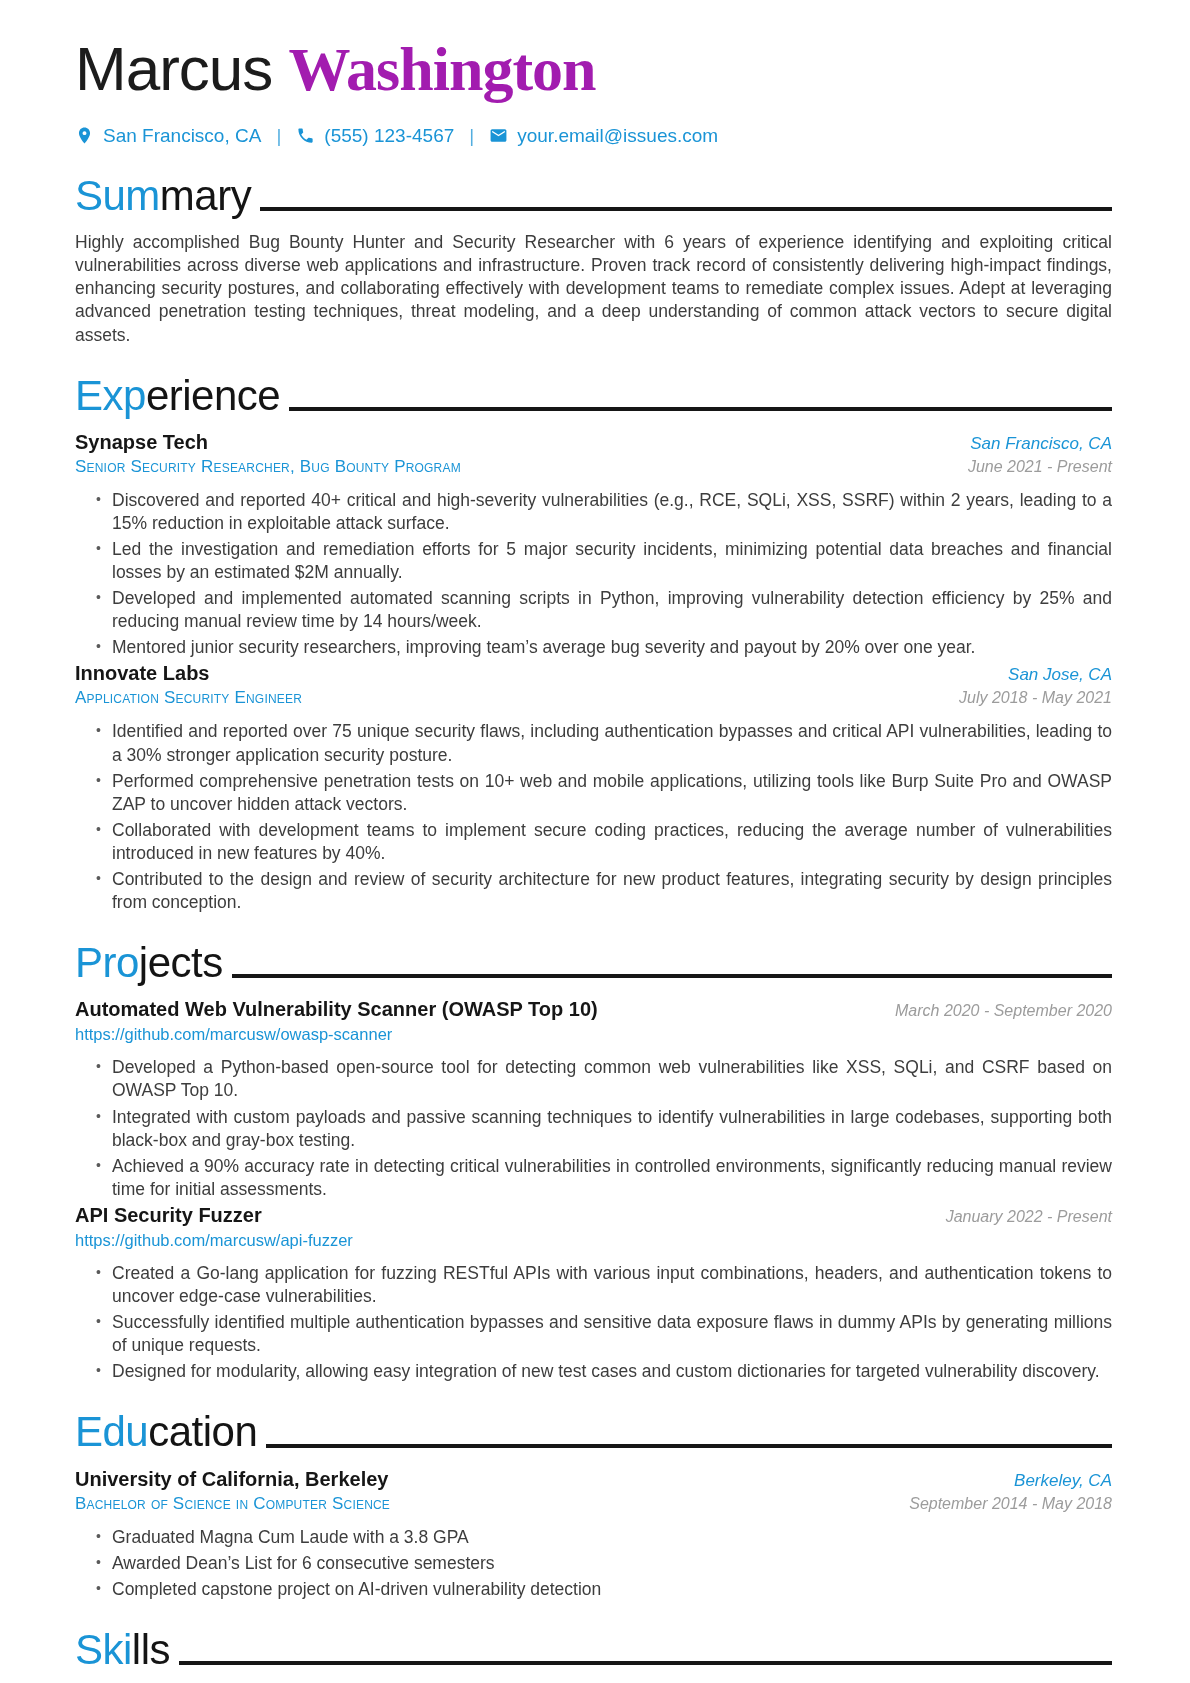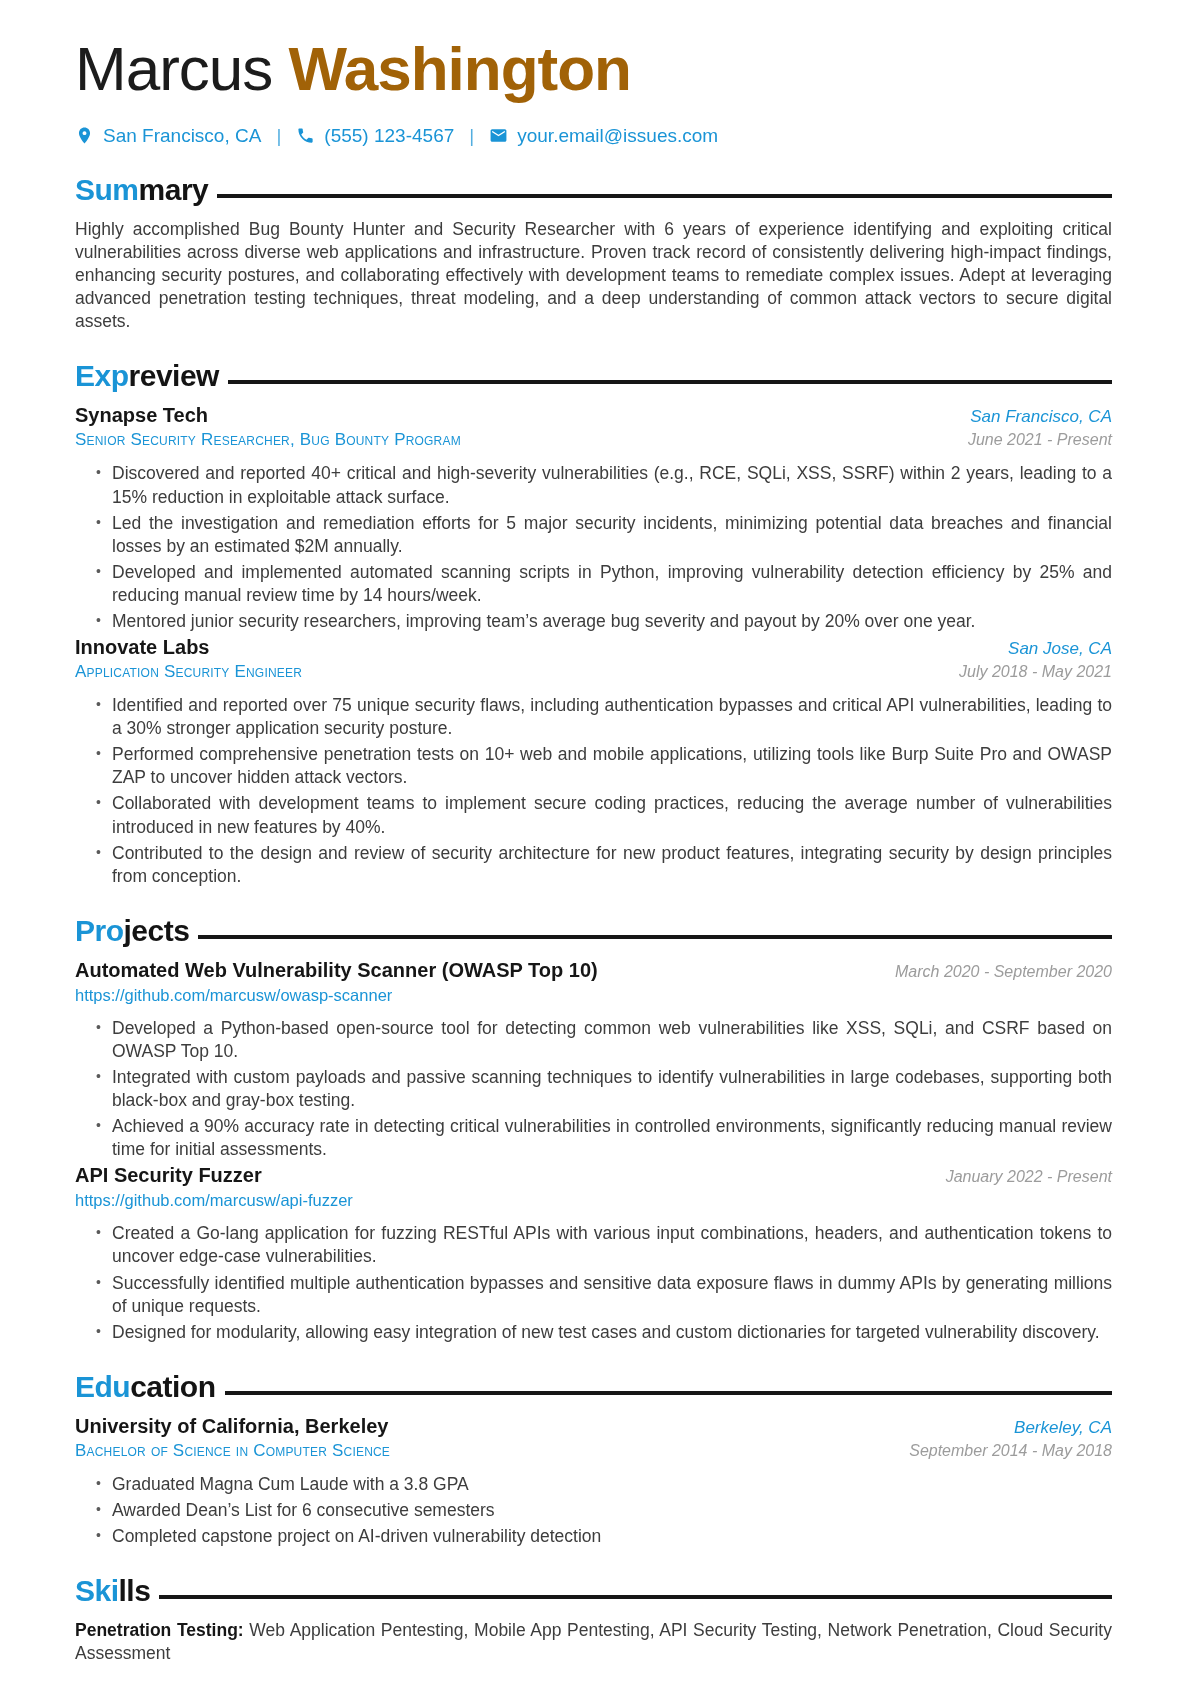--- a/index.html
+++ b/index.html
@@ -19,40 +19,40 @@
   }
 
   
   .name {
     font-size: 62px;
     line-height: 1.08;
     letter-spacing: -1px;
     color: #1c1c1c;
     font-weight: 500;
   }
-  .name .last { font-weight: 800; color: #a16207; }
+  .name .last { font-weight: 800; color: #a21caf; font-family: Liberation Serif, serif; }
 
   .contact-row {
     display: flex;
     align-items: center;
     gap: 15px;
     margin-top: 22px;
     font-size: 19px;
     color: var(--accent);
   }
   .contact-item { display: flex; align-items: center; gap: 9px; }
   .contact-item svg { width: 19px; height: 19px; fill: var(--accent); flex: 0 0 auto; }
   .contact-sep { color: var(--accent); opacity: .75; font-weight: 300; }
 
   
   section { margin-top: 26px; }
   .sec-head { display: flex; align-items: flex-end; margin-bottom: 12px; }
   .sec-head h2 {
-    font-size: 30px;
-    font-weight: 700;
+    font-size: 42px;
+    font-weight: 400;
     color: var(--heading);
     letter-spacing: -0.5px;
     white-space: nowrap;
     line-height: 1.1;
   }
   .sec-head h2 .acc { color: var(--accent); }
   .sec-rule { flex: 1; height: 4px; background: #161616; margin-left: 9px; margin-bottom: 8px; }
 
   
   .para {
@@ -143,21 +143,21 @@
 <section>
   <div class="sec-head">
     <h2><span class="acc">Sum</span><span>mary</span></h2>
     <div class="sec-rule"></div>
   </div>
   <p class="para">Highly accomplished Bug Bounty Hunter and Security Researcher with 6 years of experience identifying and exploiting critical vulnerabilities across diverse web applications and infrastructure. Proven track record of consistently delivering high-impact findings, enhancing security postures, and collaborating effectively with development teams to remediate complex issues. Adept at leveraging advanced penetration testing techniques, threat modeling, and a deep understanding of common attack vectors to secure digital assets.</p>
 </section>
 
 <section>
   <div class="sec-head">
-    <h2><span class="acc">Exp</span><span>review</span></h2>
+    <h2><span class="acc">Exp</span><span>erience</span></h2>
     <div class="sec-rule"></div>
   </div>
 
   <div class="entry">
     <div class="entry-row">
       <span class="entry-title">Synapse Tech</span>
       <span class="entry-loc">San Francisco, CA</span>
     </div>
     <div class="entry-row">
       <span class="entry-role">Senior Security Researcher, Bug Bounty Program</span>

